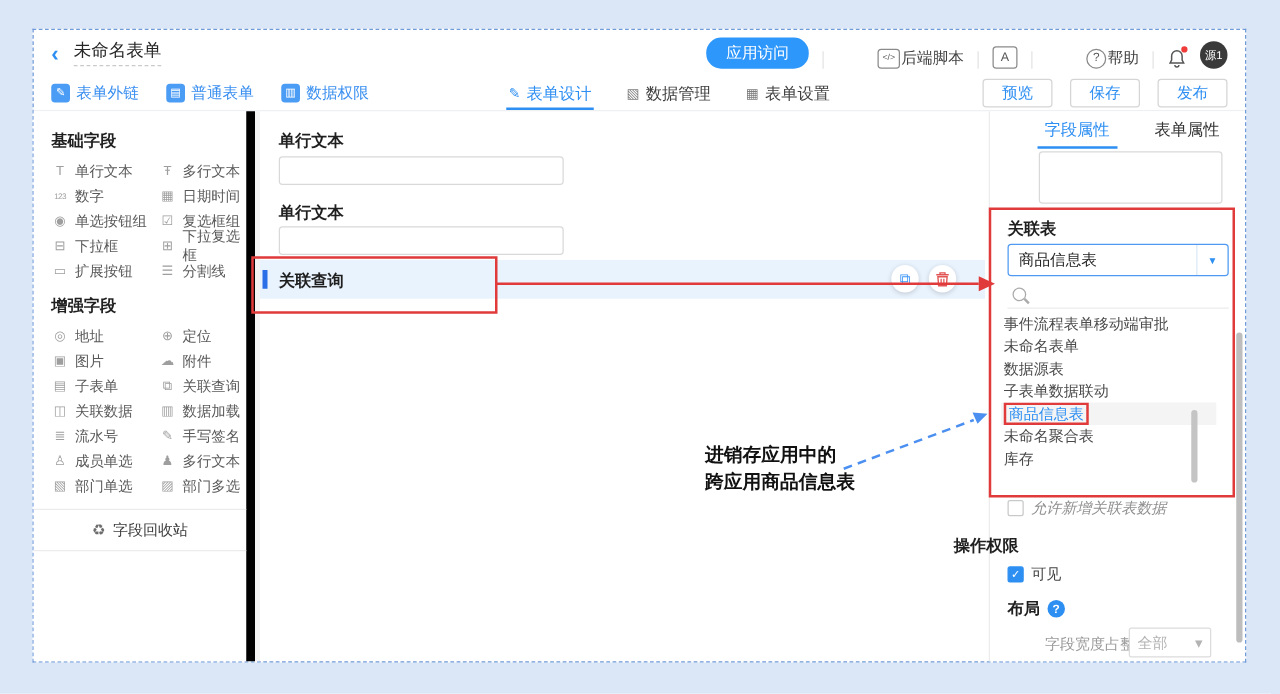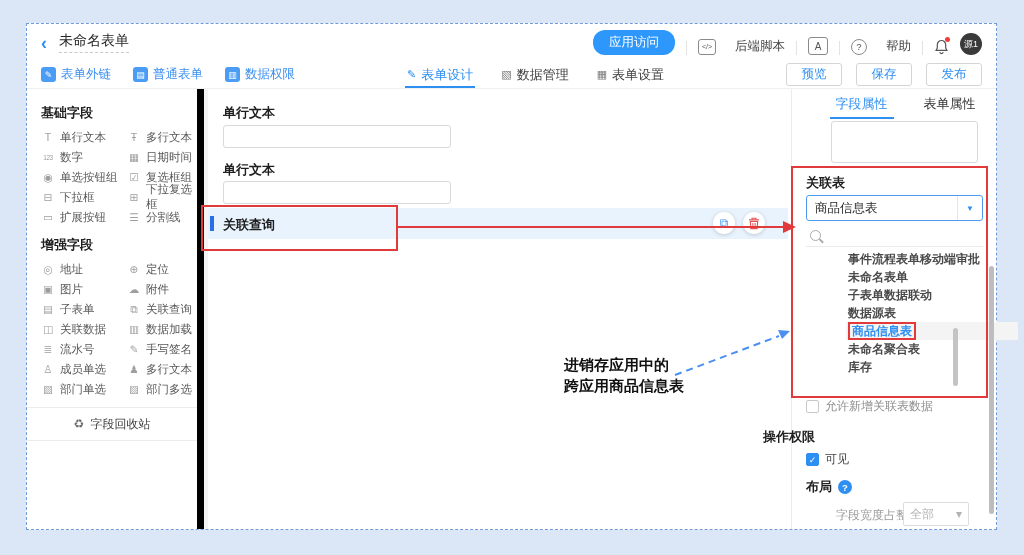--- a/index.html
+++ b/index.html
@@ -8,21 +8,21 @@
   .frame{position:absolute;left:26px;top:23px;width:969px;height:505px;
          background:#fff;border:1px dashed #6f9bd9;}
   .abs{position:absolute;}
   
   .hdr{position:absolute;left:0;top:0;right:0;height:37px;display:flex;align-items:center;padding:0 14px;box-sizing:border-box;}
   .back{color:#2e8ff2;font-size:18px;font-weight:bold;cursor:pointer;margin-right:12px;line-height:1;}
   .title{font-size:14px;color:#262626;border-bottom:1px dashed #c9c9c9;padding-bottom:2px;}
   .hdr-right{margin-left:auto;display:flex;align-items:flex-end;gap:11px;}
   .pill{background:#2e97fb;color:#fff;font-size:12.5px;border:none;border-radius:12px;padding:4px 16px;cursor:pointer;}
   .vsep{width:1px;height:14px;background:#e3e3e3;}
-  .hitem{display:flex;align-items:center;gap:19px;font-size:12.5px;color:#434343;cursor:pointer;}
+  .hitem{display:flex;align-items:center;gap:1px;font-size:12.5px;color:#434343;cursor:pointer;margin-left:32px;}
   .sqicon{display:inline-flex;align-items:center;justify-content:center;width:16px;height:14px;
           border:1px solid #8a8a8a;border-radius:3px;font-size:7px;color:#555;}
   .circq{display:inline-flex;align-items:center;justify-content:center;width:14px;height:14px;
          border:1px solid #8a8a8a;border-radius:50%;font-size:9.5px;color:#555;}
   .bell{position:relative;width:15px;height:16px;cursor:pointer;}
   .bell .dot{position:absolute;right:-1px;top:-2px;width:5px;height:5px;background:#f03b3b;border-radius:50%;}
   .avatar{width:22px;height:22px;border-radius:50%;background:#3a3a3a;color:#fff;font-size:9px;
           display:flex;align-items:center;justify-content:center;cursor:pointer;}
   
   .tbar{position:absolute;left:0;top:37px;right:0;height:28px;border-bottom:1px solid #eef0f2;box-sizing:border-box;}
@@ -75,21 +75,21 @@
   .p-label{position:absolute;font-size:13px;font-weight:bold;color:#1f1f1f;}
   .dd{position:absolute;left:779px;top:171px;width:177px;height:26px;border:1px solid #4f9af0;border-radius:3px;
       box-sizing:border-box;display:flex;align-items:center;cursor:pointer;background:#fff;}
   .dd .val{flex:1;font-size:12.5px;color:#262626;padding-left:8px;}
   .dd .car{width:24px;height:100%;border-left:1px solid #dce9f8;display:flex;align-items:center;justify-content:center;
            color:#2e8ff2;font-size:8px;}
   .search{position:absolute;left:779px;top:201px;width:177px;height:22px;border-bottom:1px solid #ebebeb;
           display:flex;align-items:center;box-sizing:border-box;}
   .mag{width:9px;height:9px;border:1.5px solid #ababab;border-radius:50%;position:relative;margin-left:4px;}
   .mag::after{content:"";position:absolute;width:5px;height:1.5px;background:#ababab;transform:rotate(45deg);right:-4px;bottom:-1px;}
-  .list{position:absolute;left:819px;top:226px;width:177px;font-weight:bold;}
+  .list{position:absolute;left:774px;top:226px;width:177px;}
   .litem{height:18px;line-height:18px;font-size:12px;color:#4a4a4a;padding-left:2px;cursor:pointer;white-space:nowrap;overflow:hidden;}
   .litem.selected{background:#f4f4f4;width:170px;}
   .redbox{display:inline-block;border:2px solid #e03a3a;padding:0 2px;color:#2e8ff2;line-height:14px;}
   .scroll{position:absolute;background:#c4c4c4;border-radius:3px;cursor:pointer;}
   .cbrow{position:absolute;display:flex;align-items:center;gap:6px;cursor:pointer;}
   .cb{width:13px;height:13px;border:1px solid #c9c9c9;border-radius:2px;background:#fff;box-sizing:border-box;flex:none;}
   .cb.checked{background:#2e8ff2;border-color:#2e8ff2;color:#fff;font-size:9px;display:flex;align-items:center;justify-content:center;}
   .cbrow .cbl{font-size:12px;}
   .qmark{width:14px;height:14px;border-radius:50%;background:#2e8ff2;color:#fff;font-size:9.5px;
          display:inline-flex;align-items:center;justify-content:center;margin-left:6px;cursor:pointer;}
@@ -322,31 +322,31 @@
     <span class="val">商品信息表</span>
     <span class="car">▼</span>
   </div>
   <div class="search">
     <span class="mag"></span>
   </div>
 
   <div class="list">
     <div class="litem">事件流程表单移动端审批</div>
     <div class="litem">未命名表单</div>
+    <div class="litem">数据源表</div>
     <div class="litem">子表单数据联动</div>
-    <div class="litem">数据源表</div>
     <div class="litem selected"><span class="redbox">商品信息表</span></div>
     <div class="litem">未命名聚合表</div>
     <div class="litem">库存</div>
   </div>
   <div class="scroll" style="left:926px;top:304px;width:5px;height:58px;"></div>
 
   <div class="cbrow" style="left:779px;top:374px;">
     <span class="cb"></span>
-    <span class="cbl" style="color:#8f8f8f;">允许新增关联表数据</span>
+    <span class="cbl" style="color:#8f8f8f;font-style:italic;">允许新增关联表数据</span>
   </div>
 
   <div class="p-label" style="left:736px;top:404px;">操作权限</div>
   <div class="cbrow" style="left:779px;top:427px;">
     <span class="cb checked">
         <span>✓</span>
       </span>
     <span class="cbl" style="color:#434343;">可见</span>
   </div>
 

